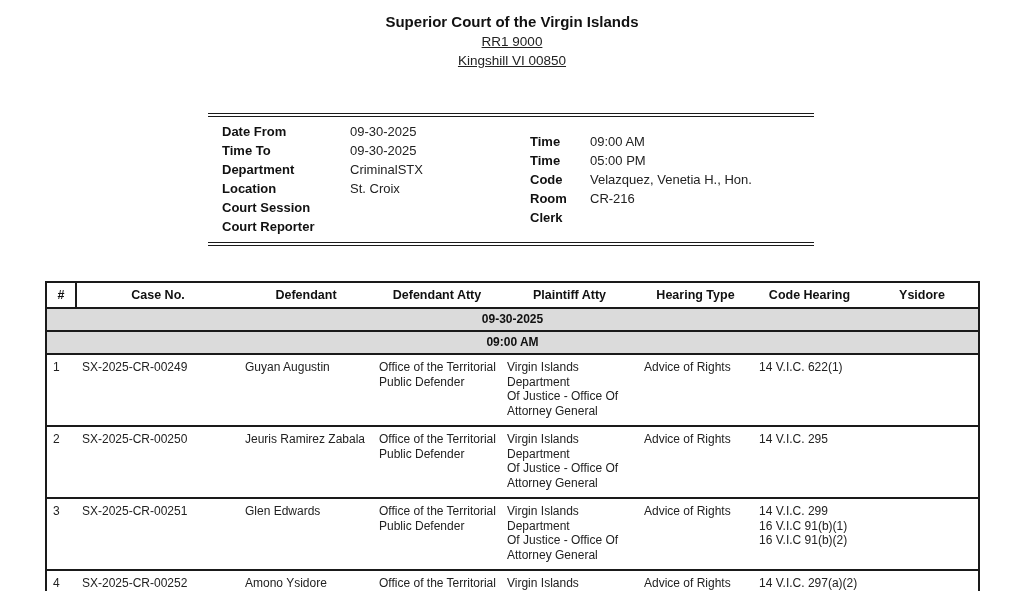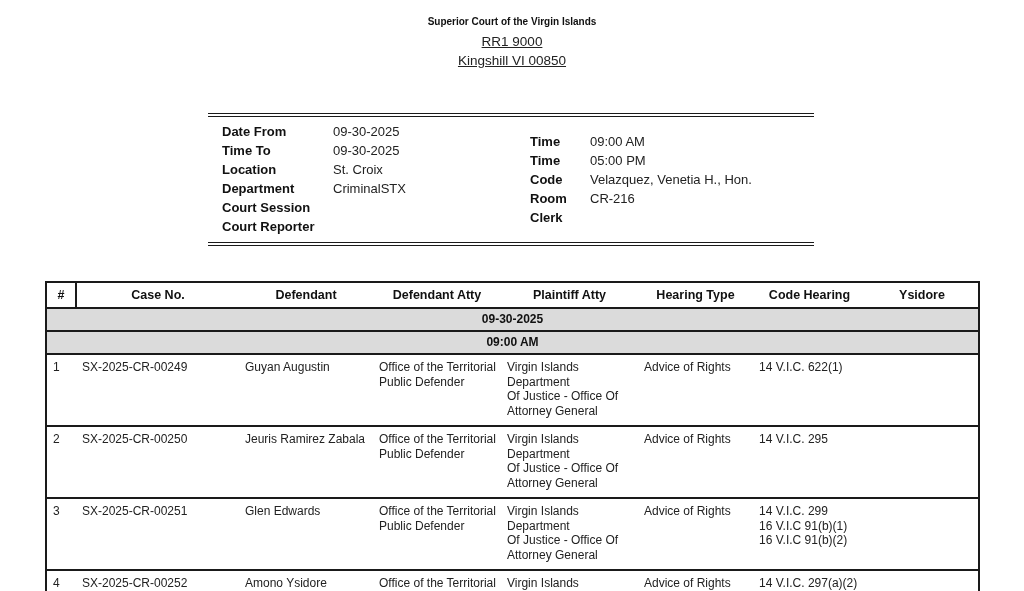--- a/index.html
+++ b/index.html
@@ -7,39 +7,39 @@
   body {
     width: 1024px; height: 591px;
     font-family: "Liberation Sans", "DejaVu Sans", sans-serif;
     color: #1c1c1c;
     overflow: hidden;
   }
   .page { position: relative; width: 1024px; height: 591px; background: #fff; }
 
   
   .letterhead { padding-top: 12px; text-align: center; }
-  .court-name { font-size: 10px; font-weight: 700; line-height: 20px; color: #111; }
+  .court-name { font-size: 15px; font-weight: 700; line-height: 20px; color: #111; }
   .court-addr { font-size: 13.5px; line-height: 19px; color: #222; text-decoration: underline; }
 
   
   .info-panel {
     margin: 43px 0 0 208px;
     width: 606px;
     border-top: 4px double #1a1a1a;
     border-bottom: 4px double #1a1a1a;
     padding: 5px 0 6px 14px;
     display: flex;
   }
   .info-col { display: flex; flex-direction: column; }
   .info-col.left { width: 308px; }
   .info-col.right { flex: 1; justify-content: center; }
   .info-row { display: flex; height: 19px; align-items: center; }
   .info-label { font-weight: 700; font-size: 13px; color: #111; }
   .info-value { font-size: 13px; color: #222; }
-  .left .info-label { width: 111px; flex: none; }
+  .left .info-label { width: 128px; flex: none; }
   .right .info-label { width: 60px; flex: none; }
 
   
   table.schedule {
     margin: 35px 0 0 45px;
     width: 933px;
     border-collapse: collapse;
     table-layout: fixed;
     border: 2px solid #1a1a1a;
   }
@@ -82,26 +82,26 @@
     <div class="info-col left">
       <div class="info-row">
         <span class="info-label">Date From</span>
         <span class="info-value">09-30-2025</span>
       </div>
       <div class="info-row">
         <span class="info-label">Time To</span>
         <span class="info-value">09-30-2025</span>
       </div>
       <div class="info-row">
+        <span class="info-label">Department</span>
+        <span class="info-value">CriminalSTX</span>
+      </div>
+      <div class="info-row">
         <span class="info-label">Location</span>
         <span class="info-value">St. Croix</span>
-      </div>
-      <div class="info-row">
-        <span class="info-label">Department</span>
-        <span class="info-value">CriminalSTX</span>
       </div>
       <div class="info-row">
         <span class="info-label">Court Session</span>
         <span class="info-value"></span>
       </div>
       <div class="info-row">
         <span class="info-label">Court Reporter</span>
         <span class="info-value"></span>
       </div>
     </div>

